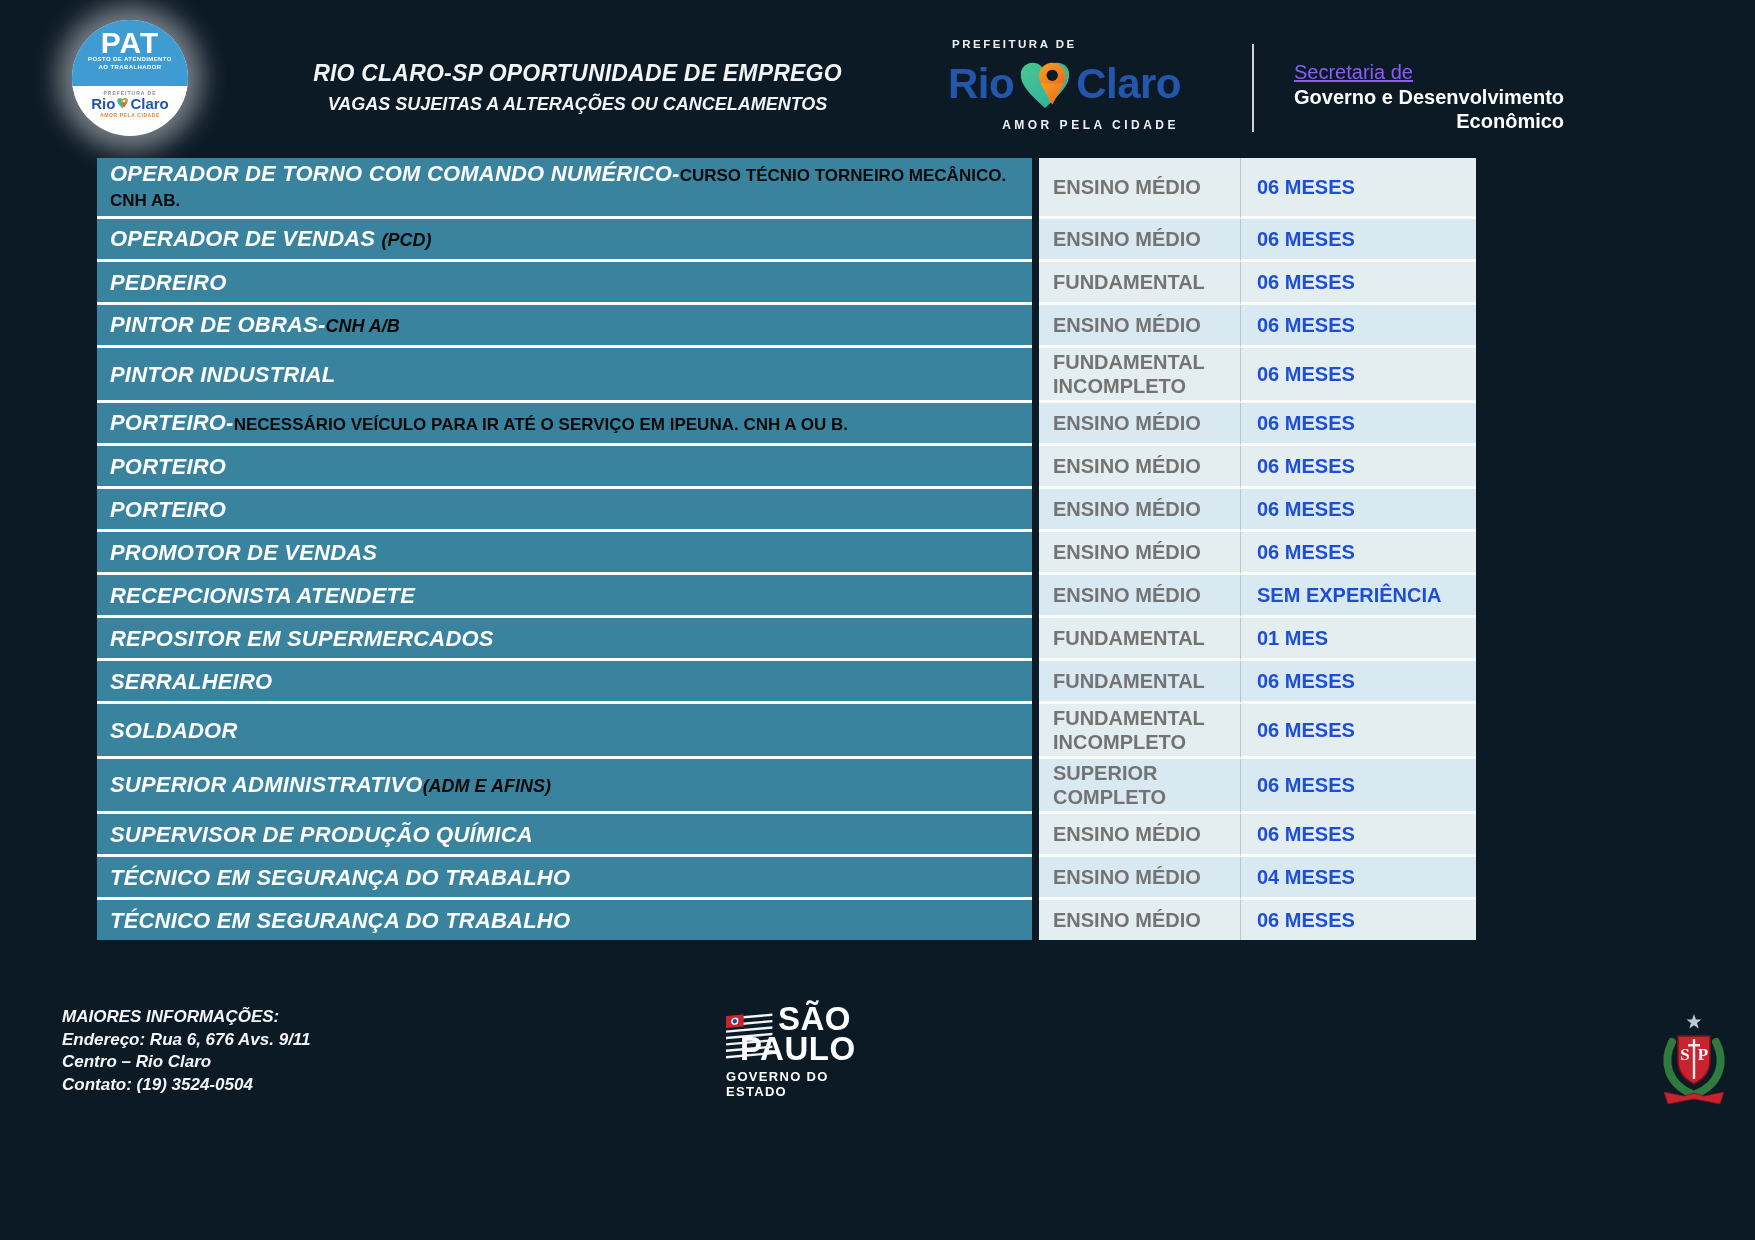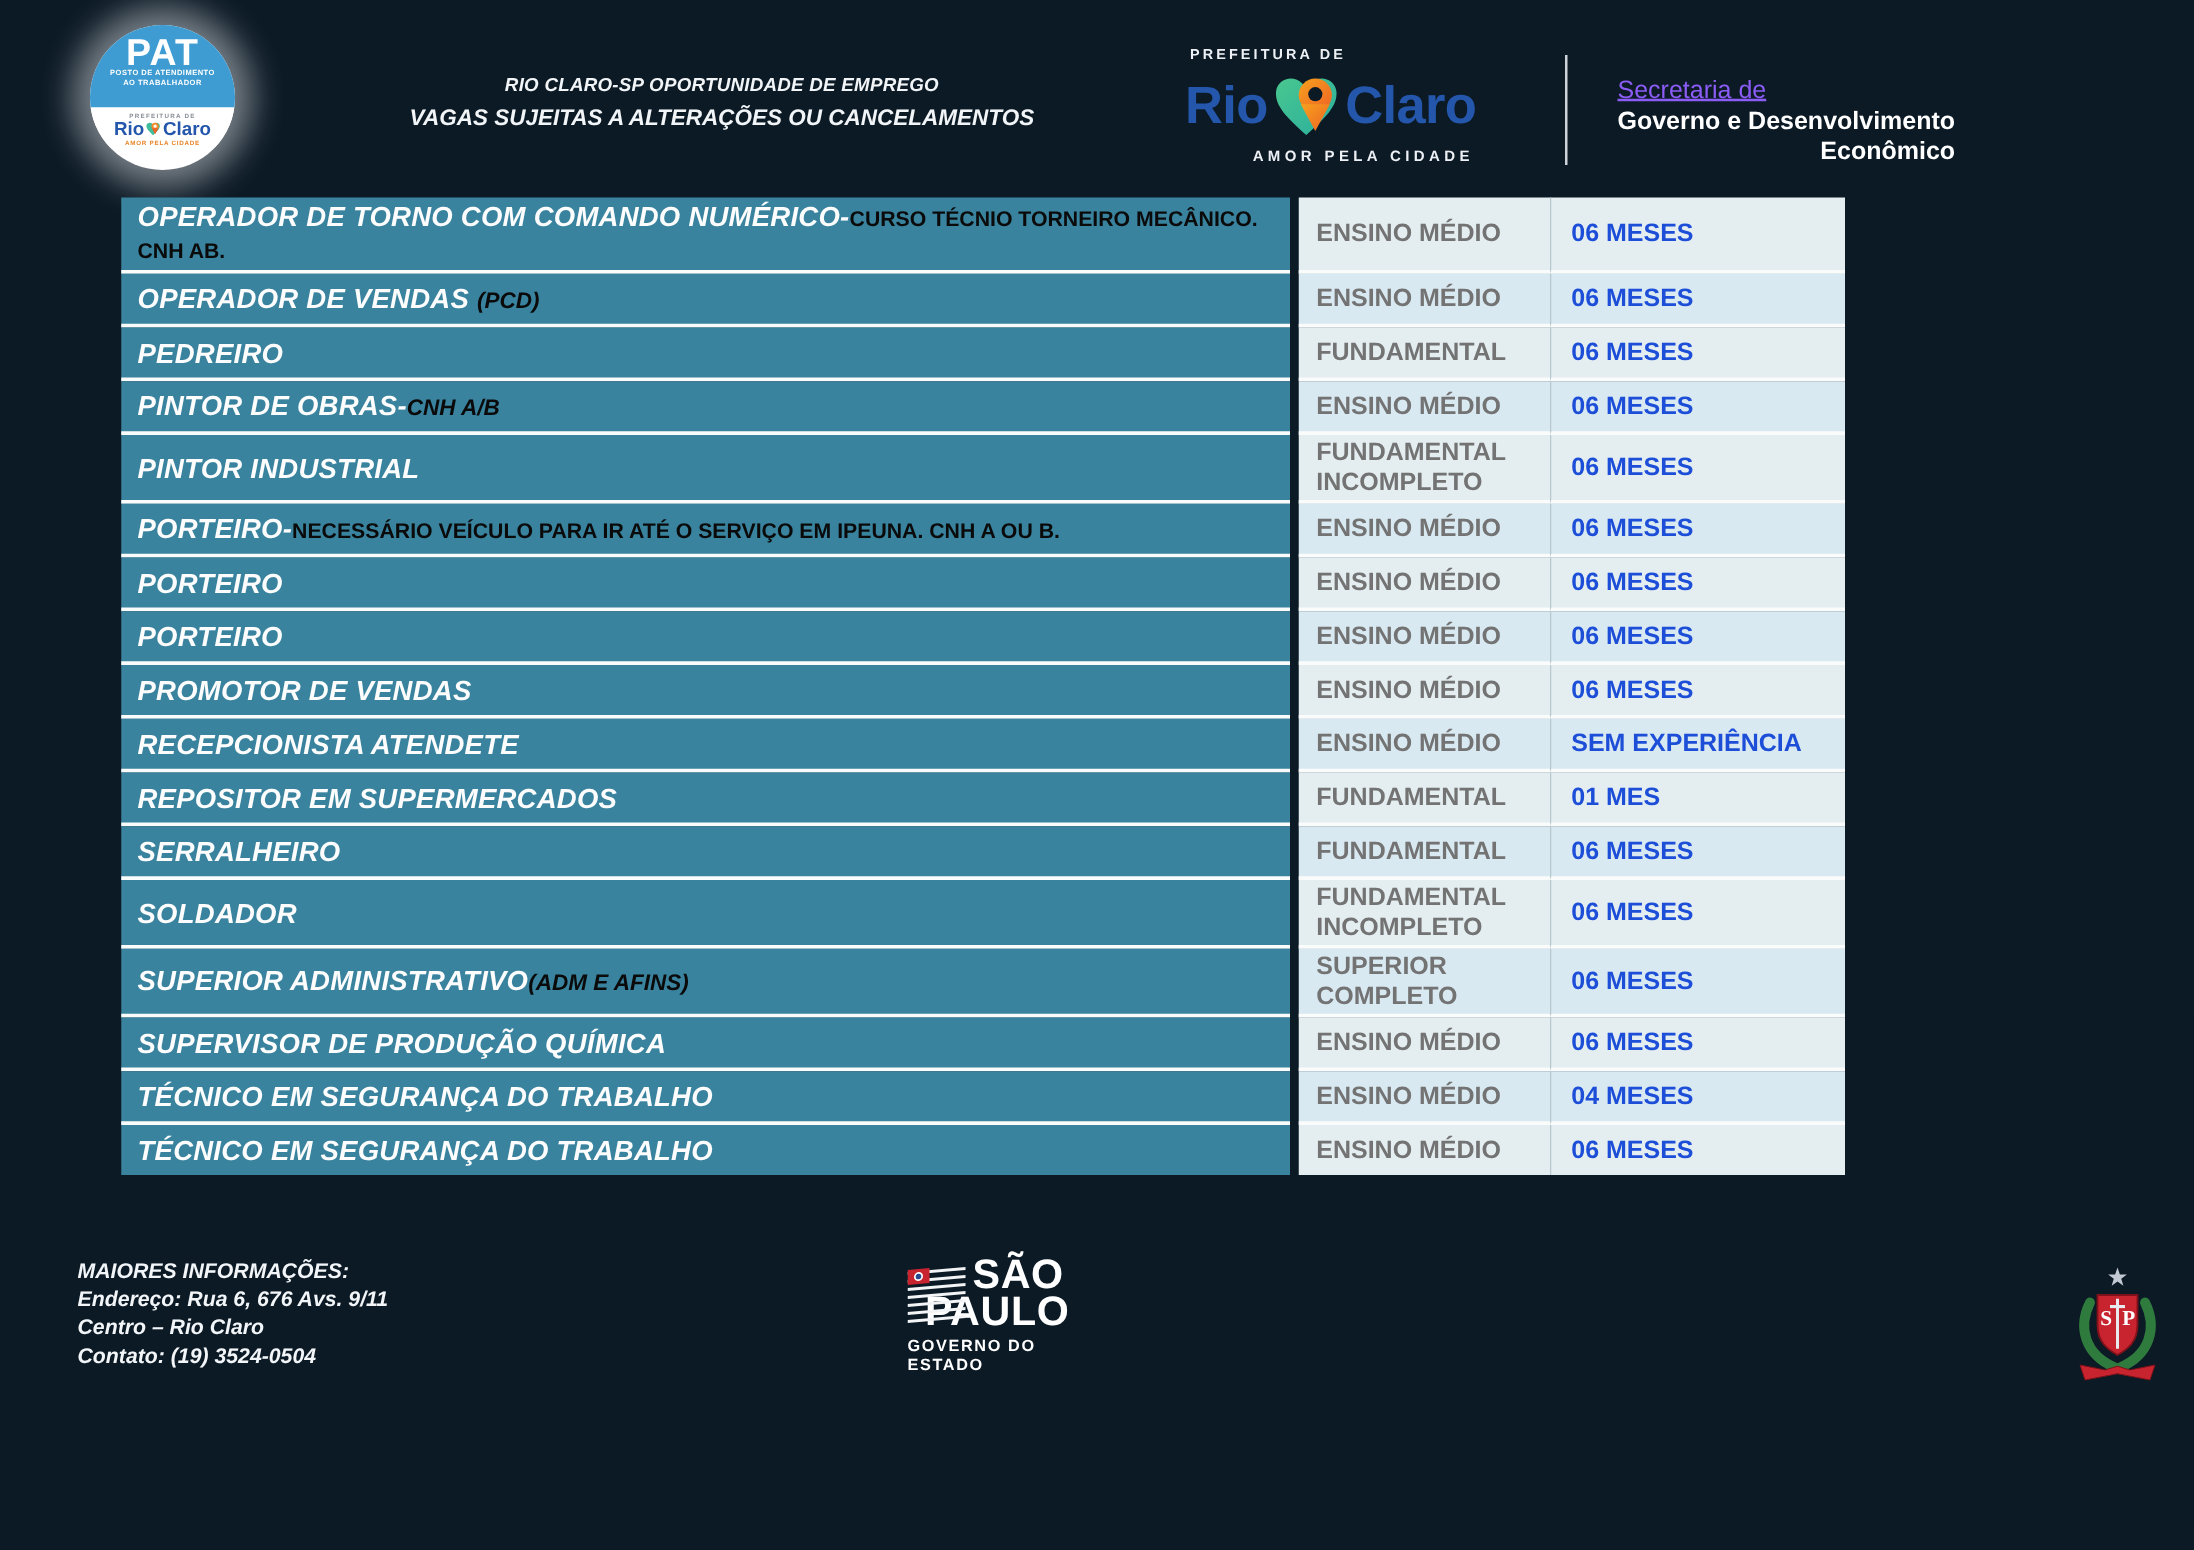--- a/index.html
+++ b/index.html
@@ -14,21 +14,21 @@
   .pat-acronym{font-size:30px;font-weight:bold;color:#fff;line-height:27px;letter-spacing:1px;text-align:center;}
   .pat-sub{font-size:6px;font-weight:bold;color:#fff;letter-spacing:.4px;line-height:7.5px;}
   .pat-bottom{text-align:center;padding-top:4px;background:#fff;}
   .pat-pref{font-size:5px;color:#8a8f96;letter-spacing:1px;font-weight:bold;}
   .pat-city{font-size:15px;font-weight:bold;color:#2457AB;line-height:15px;
             display:flex;justify-content:center;align-items:center;gap:1px;}
   .pat-tag{font-size:5px;color:#E8852B;font-weight:bold;letter-spacing:.6px;margin-top:1px;}
 
   .title-block{position:absolute;left:305px;top:60px;width:545px;text-align:center;
                color:#F2F5F7;font-style:italic;font-weight:bold;}
-  .title-main{font-size:15px;letter-spacing:.2px;}
+  .title-main{font-size:23px;letter-spacing:.2px;}
   .title-sub{font-size:18px;margin-top:7px;}
 
   .pref-logo{position:absolute;left:948px;top:38px;}
   .pref-prefix{font-size:11.5px;letter-spacing:2.5px;color:#EDF1F5;font-weight:bold;margin-left:4px;}
   .pref-row{display:flex;align-items:center;height:66px;margin-top:1px;}
   .pref-word{font-size:42px;font-weight:bold;color:#2457AB;letter-spacing:-.5px;}
   .heartpin{width:58px;height:70px;margin:0 2px;position:relative;top:3px;}
   .pref-tagline{font-size:12px;letter-spacing:3.5px;color:#EDF1F5;font-weight:bold;
                 text-align:right;margin-top:1px;padding-right:2px;}
 

